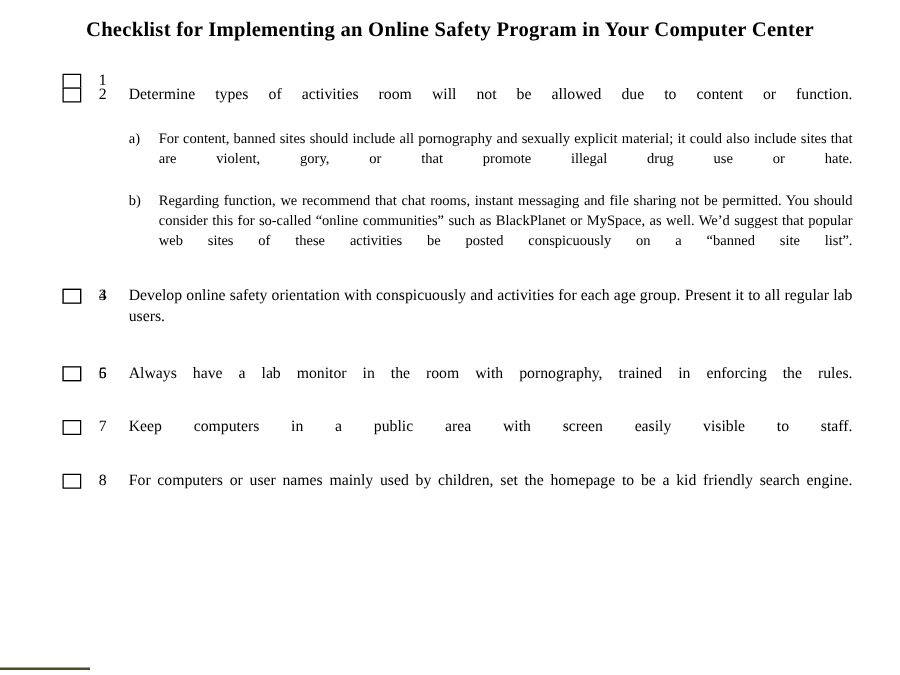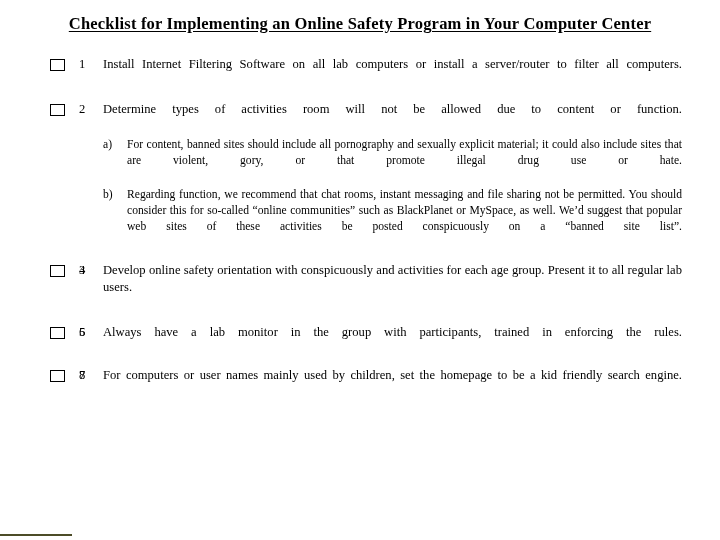--- a/index.html
+++ b/index.html
@@ -28,21 +28,20 @@
     position: absolute;
     left: 40px;
     top: 14px;
     width: 640px;
     text-align: center;
     font-family: "Liberation Serif", "DejaVu Serif", serif;
     font-weight: bold;
     font-size: 16.5px;
     line-height: 20px;
     letter-spacing: 0.2px;
-    text-decoration: underline;
     text-underline-offset: 2px;
     white-space: nowrap;
   }
 
   
   .checklist {
     position: absolute;
     left: 0;
     top: 56px;
     width: 720px;
@@ -141,21 +140,20 @@
 
 <div class="slide">
 
   <div class="title">Checklist for Implementing an Online Safety Program in Your Computer Center</div>
 
   <div class="checklist">
 
     <div class="item gap-small">
       <span class="checkbox"></span>
       <span class="num">1</span>
-      <div class="item-text">Install Internet Filtering Software on all lab computers or install a server/router to filter all computers.</div>
     </div>
 
     <div class="item gap-small">
       <span class="checkbox"></span>
       <span class="num">2</span>
       <div class="item-text">Determine types of activities room will not be allowed due to content or function.</div>
 
       <div class="subitems">
         <div class="subitem">
           <span class="sub-marker">a)</span>
@@ -180,26 +178,27 @@
     </div>
 
     <div class="item gap-small">
       <span class="checkbox"></span>
       <span class="num">5</span>
     </div>
 
     <div class="item">
       <span class="checkbox"></span>
       <span class="num">6</span>
-      <div class="item-text">Always have a lab monitor in the group with participants, trained in enforcing the rules.</div>
+      <div class="item-text">Always have a lab monitor in the room with pornography, trained in enforcing the rules.</div>
     </div>
 
     <div class="item">
       <span class="checkbox"></span>
       <span class="num">7</span>
+      <div class="item-text">Keep computers in a public area with screen easily visible to staff.</div>
     </div>
 
     <div class="item">
       <span class="checkbox"></span>
       <span class="num">8</span>
       <div class="item-text">For computers or user names mainly used by children, set the homepage to be a kid friendly search engine.</div>
     </div>
 
   </div>
 

